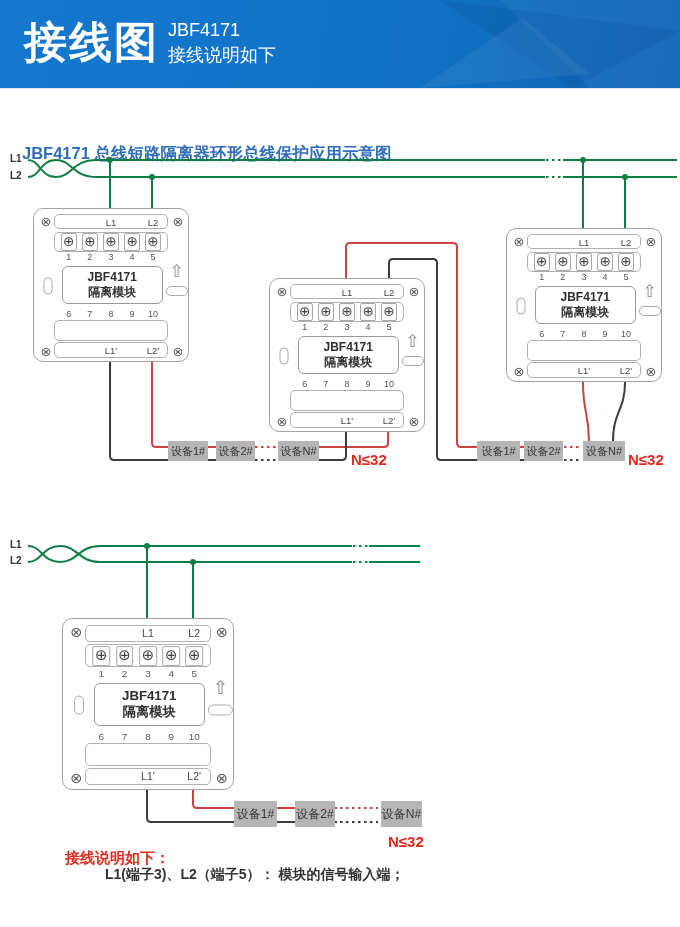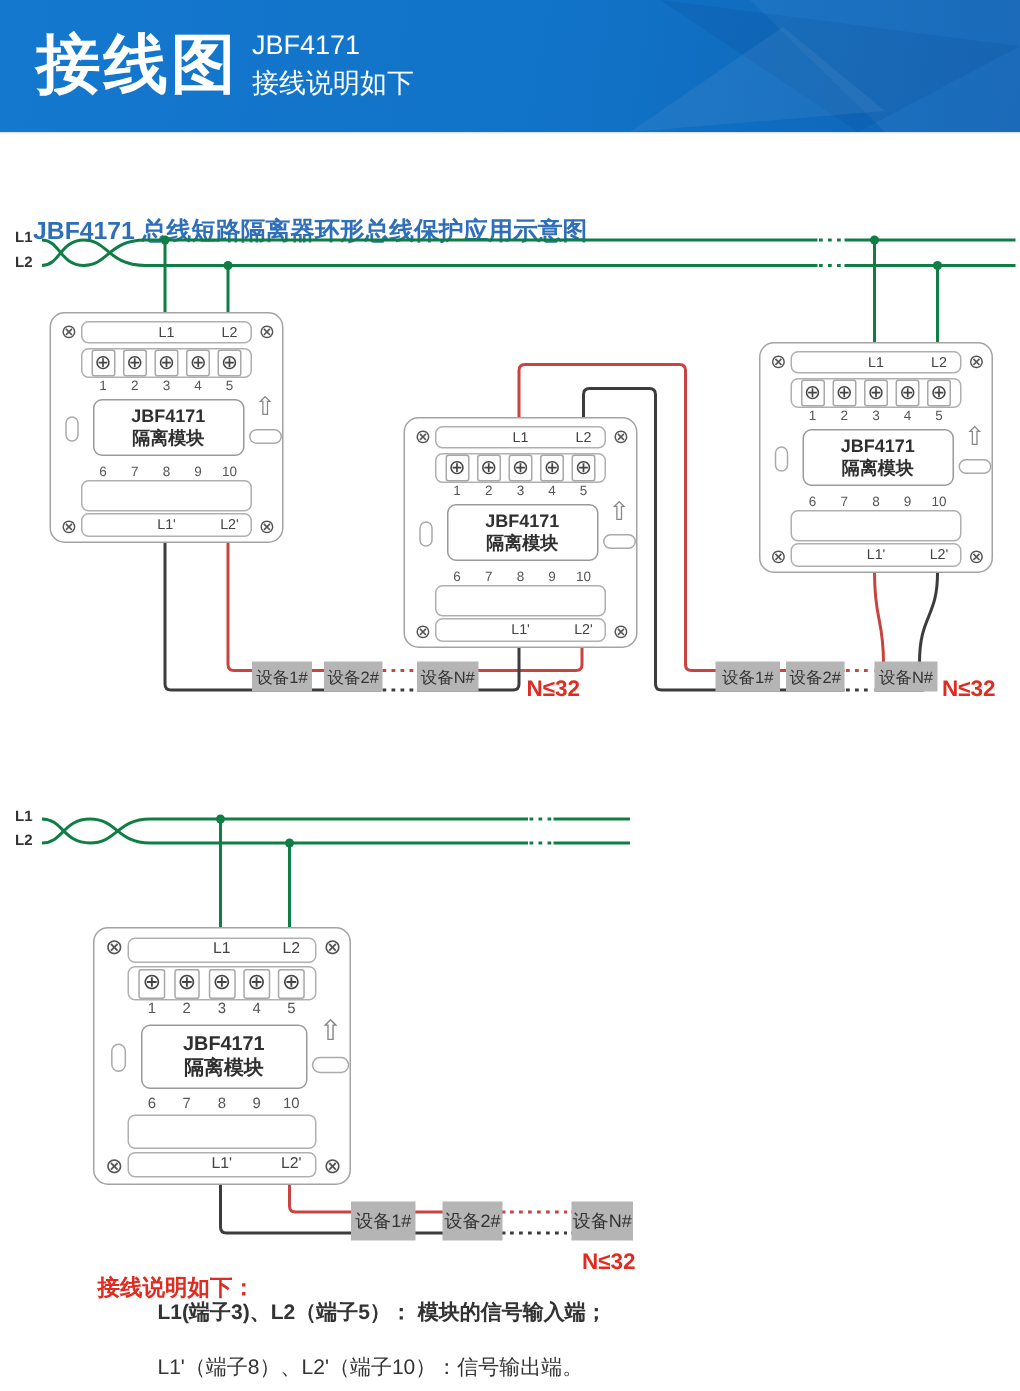--- a/index.html
+++ b/index.html
@@ -369,14 +369,13 @@
       <div class="dev" style="left: 295px; top: 801px; width: 40px; height: 26px; font-size: 12px;">设备2#</div>
       <div class="dev" style="left: 381px; top: 801px; width: 41px; height: 26px; font-size: 12px;">设备N#</div>
     </div>
 
   <span class="limit" style="left:351px;top:451px">N≤32</span>
   <span class="limit" style="left:628px;top:451px">N≤32</span>
   <span class="limit" style="left:388px;top:833px">N≤32</span>
 
   <div class="ntitle">接线说明如下：</div>
   <div class="nline nl1">L1(端子3)、L2（端子5）： 模块的信号输入端；</div>
-  <div class="nline nl2">L1'（端子8）、L2'（端子10）：信号输出端。</div>
 </div>
 
 </body></html>

